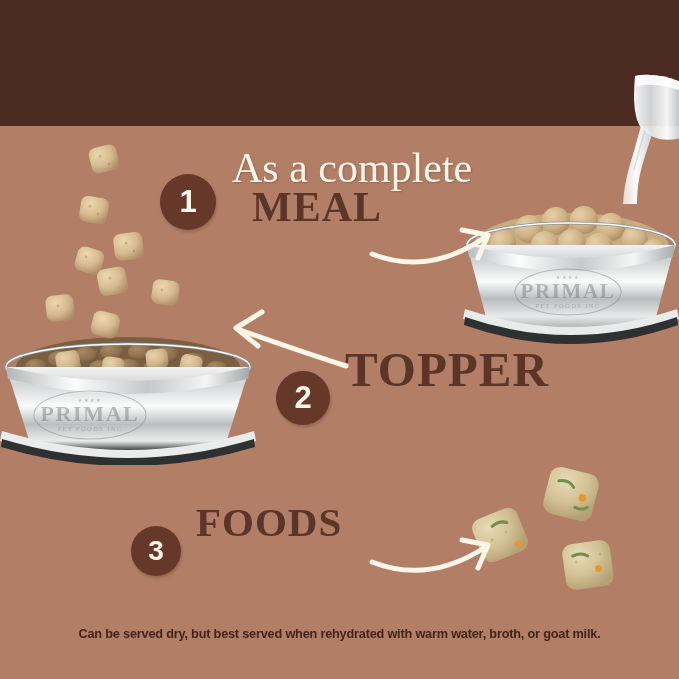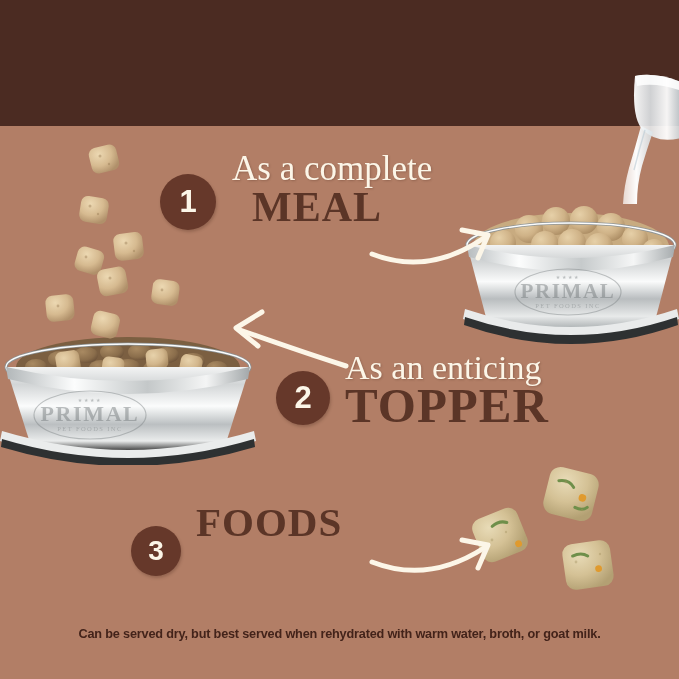--- a/index.html
+++ b/index.html
@@ -76,21 +76,21 @@
     font-family:"Liberation Serif", serif;
     font-weight:bold;
     display:block;
     white-space:nowrap;
     letter-spacing:1px;
   }
 
   
   #step1 .step-num{left:160px;top:174px;width:56px;height:56px;font-size:31px;}
   #step1 .step-text{left:232px;top:150px;}
-  #step1 .line-light{font-size:35px;line-height:37px;}
+  #step1 .line-light{font-size:42px;line-height:37px;}
   #step1 .line-dark{font-size:42px;line-height:44px;margin-top:-2px;margin-left:20px;}
 
   
   #step2 .step-num{left:276px;top:371px;width:54px;height:54px;font-size:31px;}
   #step2 .step-text{left:345px;top:350px;}
   #step2 .line-light{font-size:34px;line-height:36px;}
   #step2 .line-dark{font-size:49px;line-height:43px;margin-top:-2px;}
 
   
   #step3 .step-num{left:131px;top:526px;width:50px;height:50px;font-size:28px;}
@@ -374,21 +374,20 @@
     </div>
   </div>
   <svg class="arrow" id="arrow1" viewBox="0 0 132 56">
     <path d="M4 36 Q60 58 116 20" stroke="#fcf6e8" stroke-width="5" fill="none" stroke-linecap="round"></path>
     <path d="M94 12 L120 17 L110 40" stroke="#fcf6e8" stroke-width="5" fill="none" stroke-linecap="round" stroke-linejoin="round"></path>
   </svg>
 
   <div class="step" id="step2">
     <div class="step-num">2</div>
     <div class="step-text">
-      <span class="line-light">As an enticing</span>
       <span class="line-dark">TOPPER</span>
     </div>
   </div>
   <svg class="arrow" id="arrow2" viewBox="0 0 124 66">
     <path d="M118 58 Q74 44 12 22" stroke="#fcf6e8" stroke-width="5" fill="none" stroke-linecap="round"></path>
     <path d="M34 4 L8 20 L30 38" stroke="#fcf6e8" stroke-width="5" fill="none" stroke-linecap="round" stroke-linejoin="round"></path>
   </svg>
 
   <div class="step" id="step3">
     <div class="step-num">3</div>

